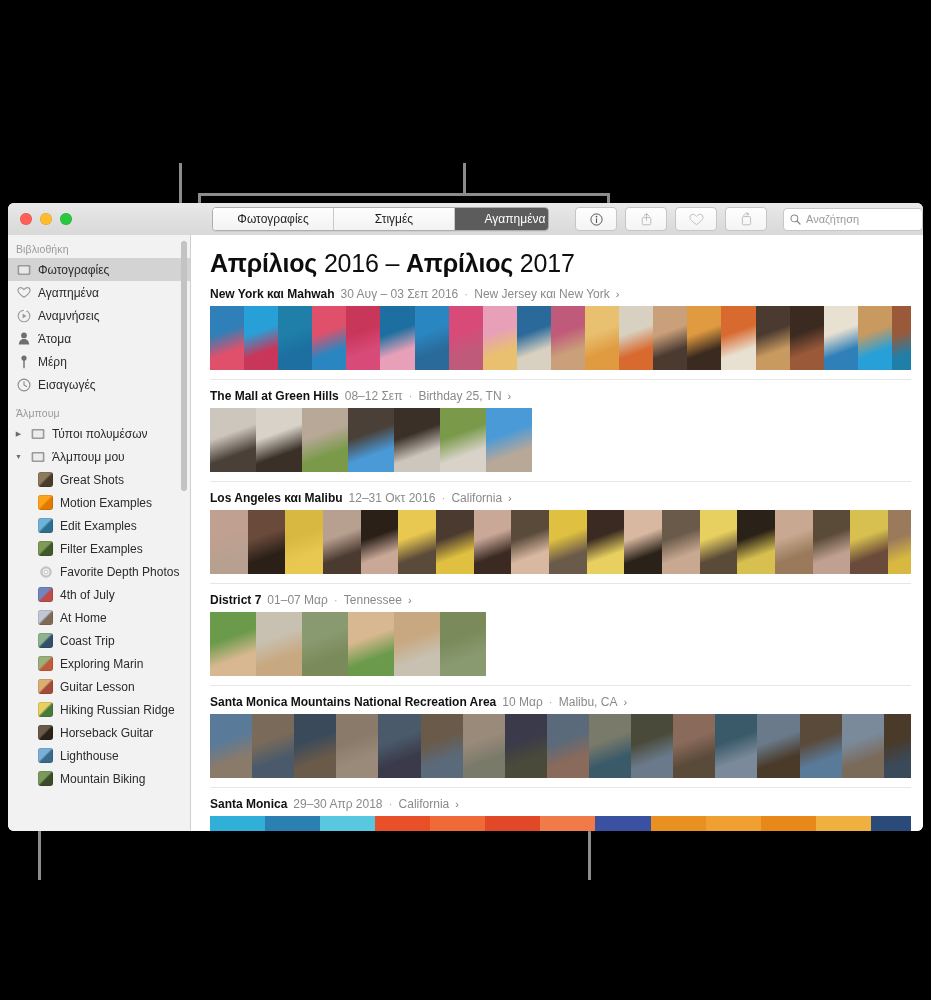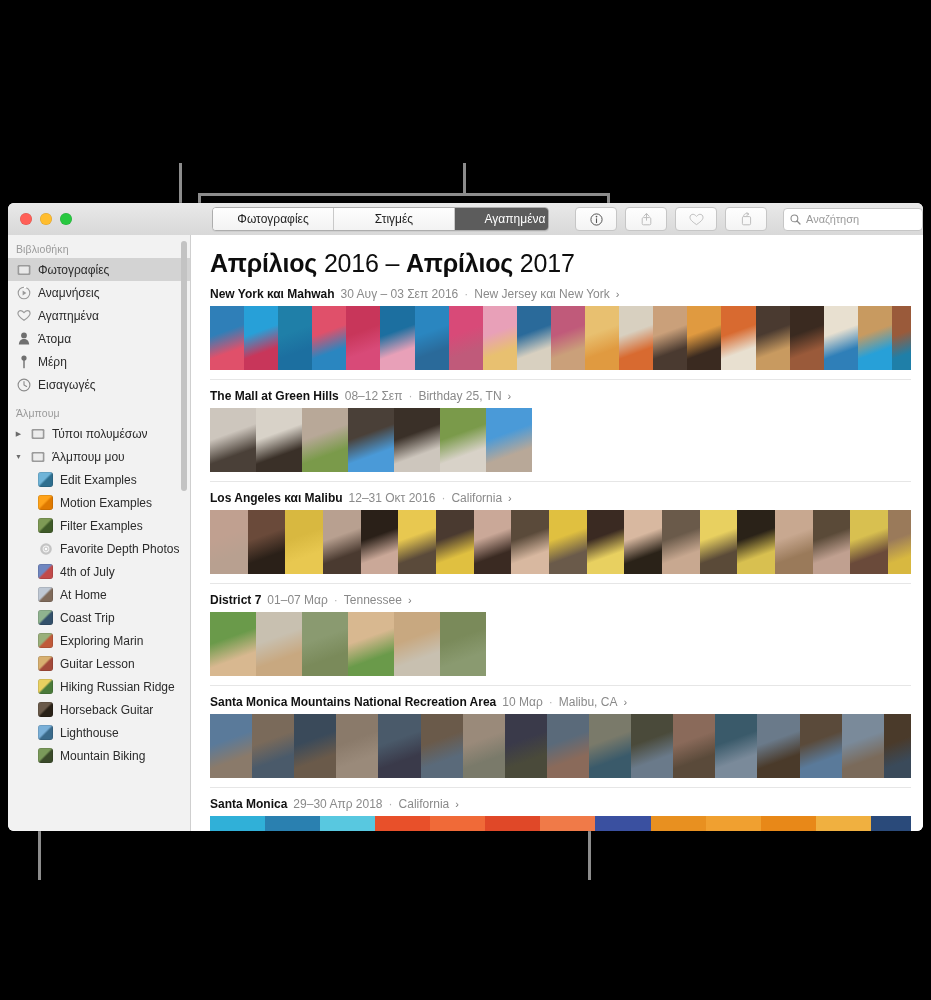--- a/index.html
+++ b/index.html
@@ -210,40 +210,40 @@
           <svg width="14" height="12" viewBox="0 0 14 12">
             <rect x="0.6" y="0.9" width="12.8" height="10.2" rx="1.4" fill="#9a9a9a"></rect>
             <rect x="2.2" y="2.4" width="9.6" height="7.2" rx="0.8" fill="#e9e9e9"></rect>
           </svg>
         </span>
         <span class="lbl">Φωτογραφίες</span>
       </div>
 
       <div class="sb-row">
         <span class="ic">
+          <svg width="14" height="13" viewBox="0 0 15 13">
+            <path d="M7.5 11.6 C2.2 8 1 6.2 1 4.3 C1 2.5 2.3 1.3 3.9 1.3 C5.2 1.3 6.2 2 7.5 3.4 C8.8 2 9.8 1.3 11.1 1.3 C12.7 1.3 14 2.5 14 4.3 C14 6.2 12.8 8 7.5 11.6 Z" fill="none" stroke="#9a9a9a" stroke-width="1.2"></path>
+          </svg>
+        </span>
+        <span class="lbl">Αγαπημένα</span>
+      </div>
+
+      <div class="sb-row">
+        <span class="ic">
           <svg width="14" height="14" viewBox="0 0 14 14">
             <circle cx="7" cy="7" r="5.8" fill="none" stroke="#9a9a9a" stroke-width="1.1"></circle>
             <path d="M5.6 4.6 L9.4 7 L5.6 9.4 Z" fill="#9a9a9a"></path>
             <path d="M7 1.2 L9.4 1.2" stroke="#fff" stroke-width="1.6"></path>
           </svg>
         </span>
         <span class="lbl">Αναμνήσεις</span>
       </div>
 
       <div class="sb-row">
         <span class="ic">
-          <svg width="14" height="13" viewBox="0 0 15 13">
-            <path d="M7.5 11.6 C2.2 8 1 6.2 1 4.3 C1 2.5 2.3 1.3 3.9 1.3 C5.2 1.3 6.2 2 7.5 3.4 C8.8 2 9.8 1.3 11.1 1.3 C12.7 1.3 14 2.5 14 4.3 C14 6.2 12.8 8 7.5 11.6 Z" fill="none" stroke="#9a9a9a" stroke-width="1.2"></path>
-          </svg>
-        </span>
-        <span class="lbl">Αγαπημένα</span>
-      </div>
-
-      <div class="sb-row">
-        <span class="ic">
           <svg width="12" height="13" viewBox="0 0 12 13">
             <circle cx="6" cy="3.4" r="2.9" fill="#6f6f6f"></circle>
             <path d="M0.8 12.6 C1.2 8.6 3.2 7 6 7 C8.8 7 10.8 8.6 11.2 12.6 Z" fill="#6f6f6f"></path>
           </svg>
         </span>
         <span class="lbl">Άτομα</span>
       </div>
 
       <div class="sb-row">
         <span class="ic">
@@ -284,26 +284,30 @@
           <svg width="14" height="12" viewBox="0 0 14 12">
             <rect x="0.6" y="0.9" width="12.8" height="10.2" rx="1.4" fill="#9a9a9a"></rect>
             <rect x="2.2" y="2.4" width="9.6" height="7.2" rx="0.8" fill="#ececec"></rect>
           </svg>
         </span>
         <span class="lbl">Άλμπουμ μου</span>
       </div>
 
       <div id="album-list">
           <div class="sb-row indent">
+            <span class="thumb" style="background: linear-gradient(135deg, rgb(142, 122, 92) 0%, rgb(142, 122, 92) 45%, rgb(74, 59, 42) 55%, rgb(74, 59, 42) 100%);"></span>
+            <span class="lbl">Great Shots</span>
+          </div>
+          <div class="sb-row indent">
+            <span class="thumb" style="background: linear-gradient(135deg, rgb(255, 163, 26) 0%, rgb(255, 163, 26) 45%, rgb(224, 122, 0) 55%, rgb(224, 122, 0) 100%);"></span>
+            <span class="lbl">Motion Examples</span>
+          </div>
+          <div class="sb-row indent">
             <span class="thumb" style="background: linear-gradient(135deg, rgb(111, 180, 216) 0%, rgb(111, 180, 216) 45%, rgb(46, 110, 142) 55%, rgb(46, 110, 142) 100%);"></span>
             <span class="lbl">Edit Examples</span>
-          </div>
-          <div class="sb-row indent">
-            <span class="thumb" style="background: linear-gradient(135deg, rgb(255, 163, 26) 0%, rgb(255, 163, 26) 45%, rgb(224, 122, 0) 55%, rgb(224, 122, 0) 100%);"></span>
-            <span class="lbl">Motion Examples</span>
           </div>
           <div class="sb-row indent">
             <span class="thumb" style="background: linear-gradient(135deg, rgb(126, 154, 85) 0%, rgb(126, 154, 85) 45%, rgb(63, 90, 40) 55%, rgb(63, 90, 40) 100%);"></span>
             <span class="lbl">Filter Examples</span>
           </div>
           <div class="sb-row indent">
             <span class="ic">
               <svg width="14" height="14" viewBox="0 0 14 14">
                 <circle cx="7" cy="7" r="4.6" fill="none" stroke="#c4c4c4" stroke-width="2.4"></circle>
                 <circle cx="7" cy="7" r="1.9" fill="#fff" stroke="#c4c4c4" stroke-width="1"></circle>

